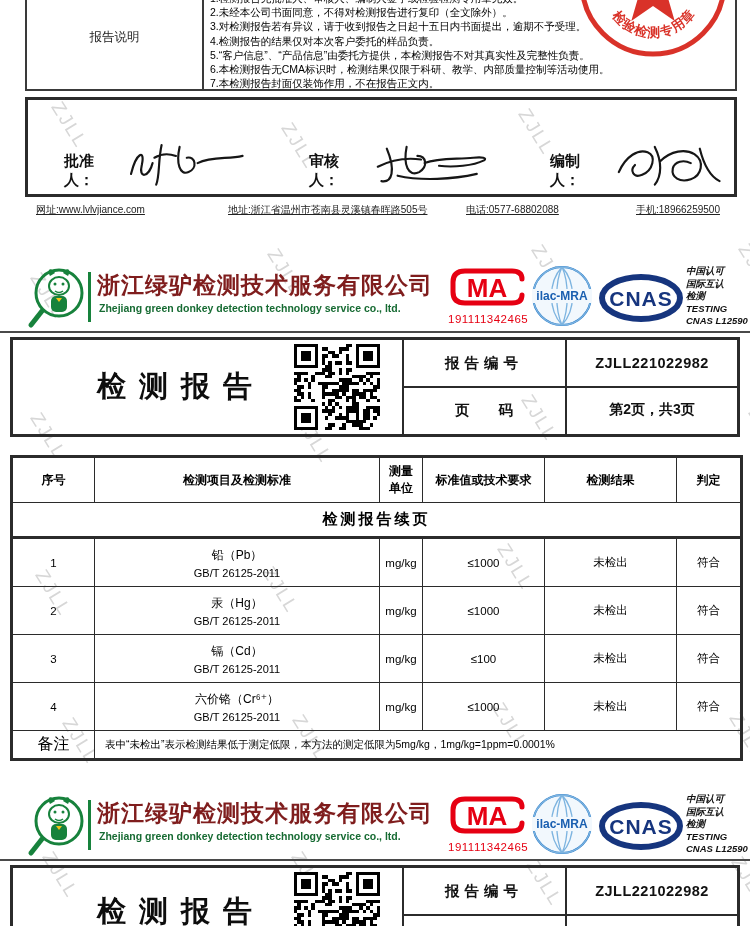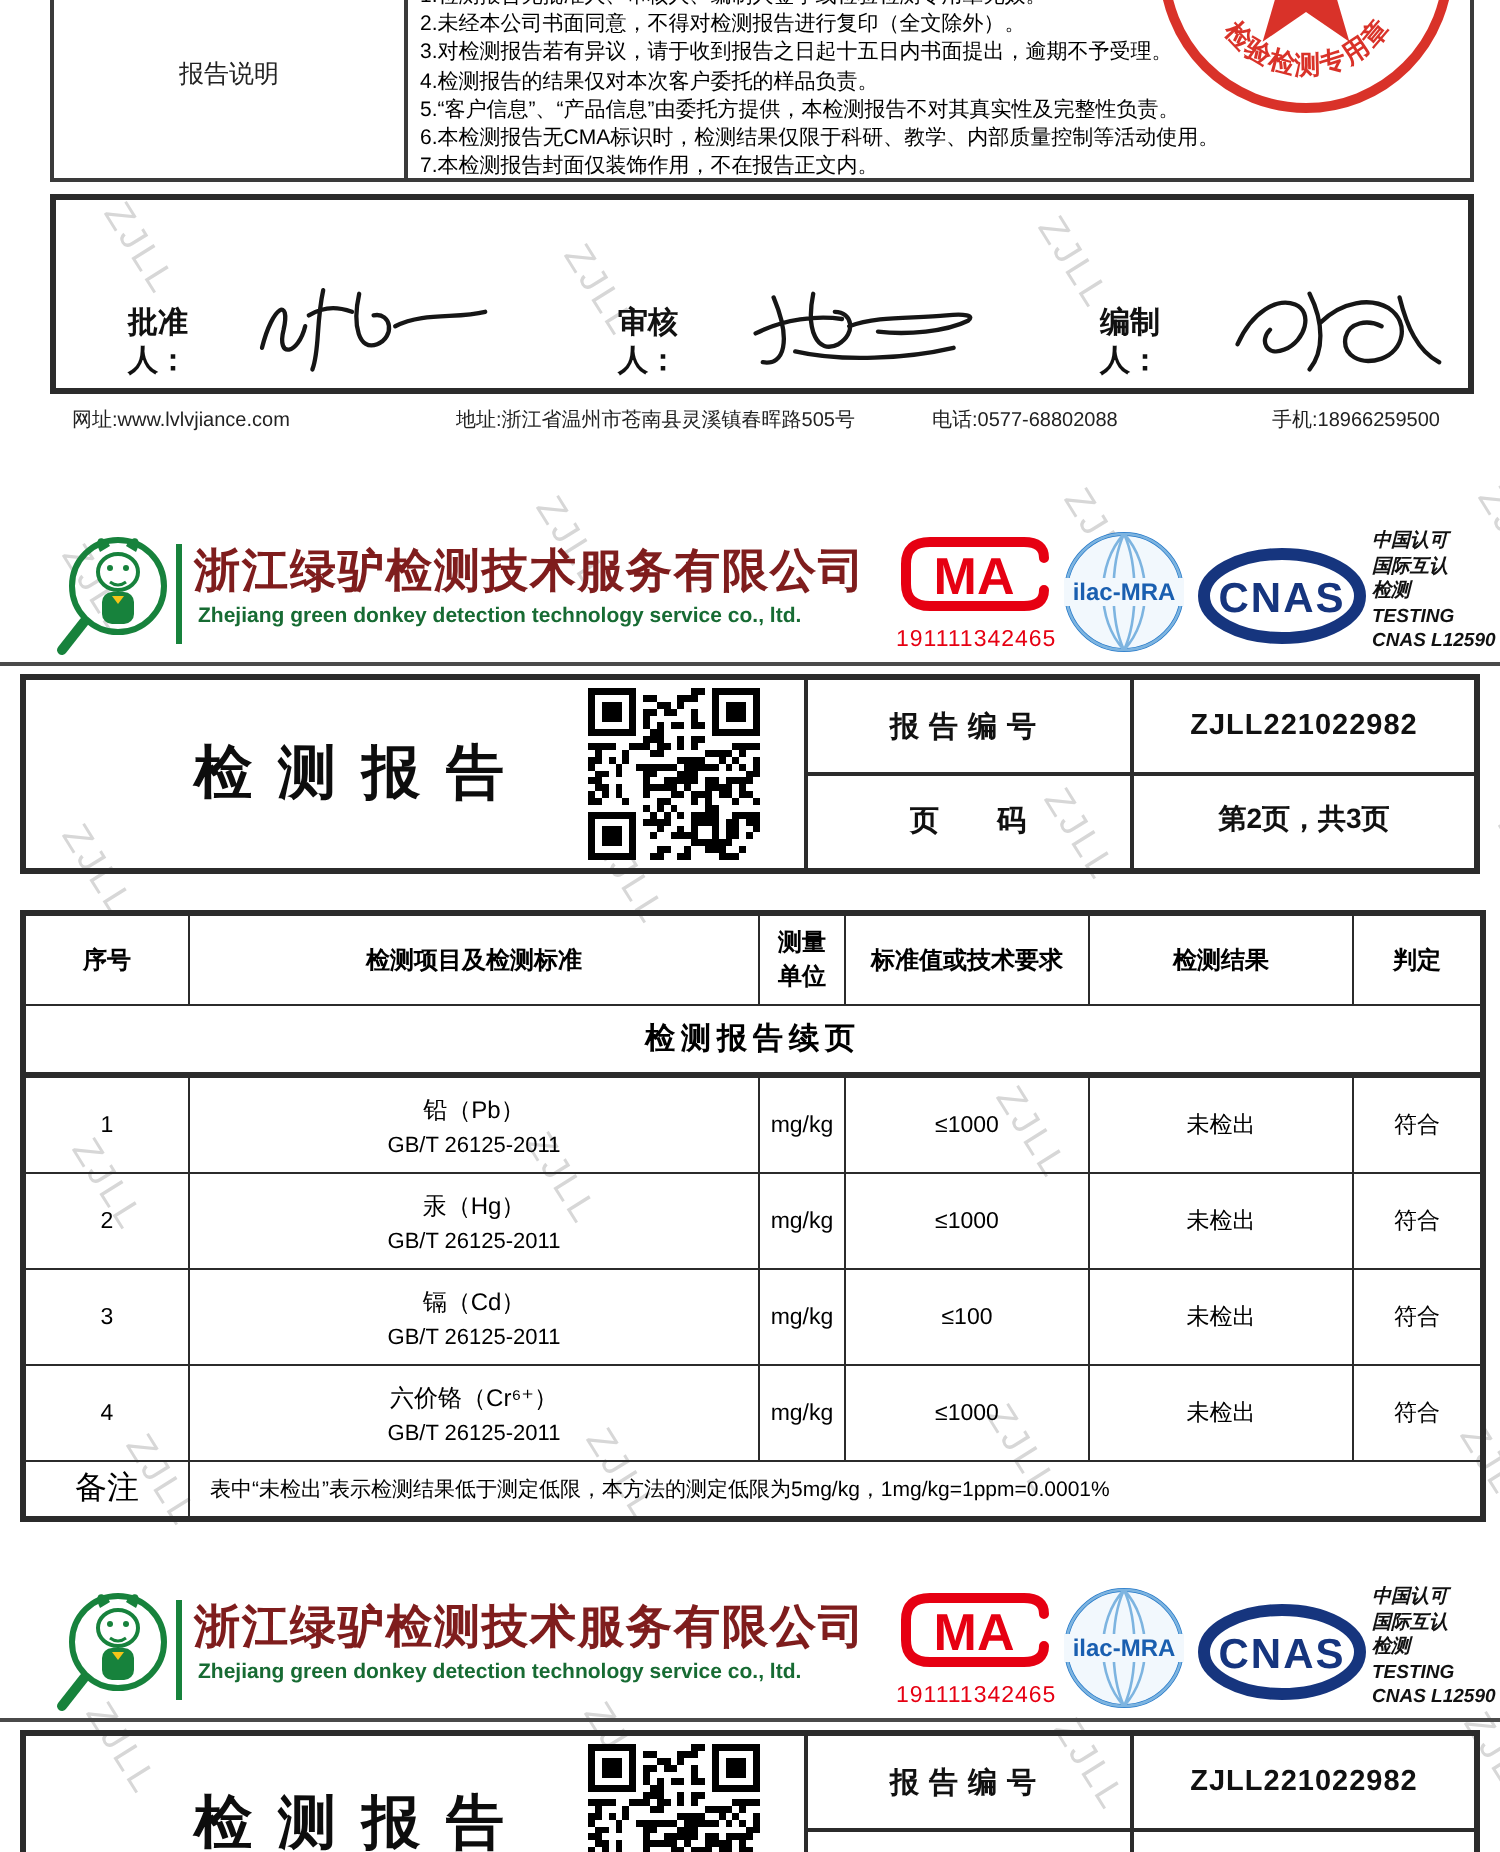--- a/index.html
+++ b/index.html
@@ -14,21 +14,21 @@
   .layer1{z-index:1;}
   
   #notes-box{left:25px;top:-17px;width:712px;height:108px;border:2px solid #3a3a3a;display:flex;background:transparent;box-sizing:border-box;}
   #notes-label-cell{width:175px;display:flex;align-items:center;justify-content:center;font-size:12.5px;color:#222;}
   #notes-content{flex:1;border-left:2px solid #3a3a3a;padding:6px 8px 0 6px;font-size:10.5px;line-height:14.2px;color:#000;white-space:nowrap;overflow:hidden;}
   #sign-box{left:25px;top:97px;width:712px;height:100px;border:3px solid #2b2b2b;box-sizing:border-box;display:flex;align-items:center;}
   .sign-group{display:flex;align-items:center;margin-top:48px;}
   .sign-label{font-size:15px;font-weight:bold;color:#111;}
   .sign-svg{margin:-14px 0 0 4px;}
   #contact-bar{left:0;top:203px;width:750px;height:16px;font-size:10px;color:#222;}
-  #contact-bar span{position:absolute;white-space:nowrap;}
+  #contact-bar span{position:absolute;white-space:nowrap;text-decoration:underline;}
   
   .hdr{left:0;width:750px;height:70px;}
   .hdr .logo{position:absolute;left:26px;top:4px;}
   .hdr .bar{position:absolute;left:88px;top:10px;width:3px;height:50px;background:#17823c;}
   .hdr .cn{position:absolute;left:97px;top:8px;font-size:23px;font-weight:bold;color:#7f1d1d;letter-spacing:1px;white-space:nowrap;}
   .hdr .en{position:absolute;left:99px;top:40px;font-size:10.5px;font-weight:bold;color:#176b33;white-space:nowrap;}
   .hdr .cma{position:absolute;left:448px;top:4px;width:78px;text-align:center;}
   .hdr .cma-num{font-size:11.5px;color:#e60012;letter-spacing:.5px;margin-top:1px;}
   .hdr .ilac{position:absolute;left:530px;top:2px;}
   .hdr .cnas{position:absolute;left:599px;top:12px;}

